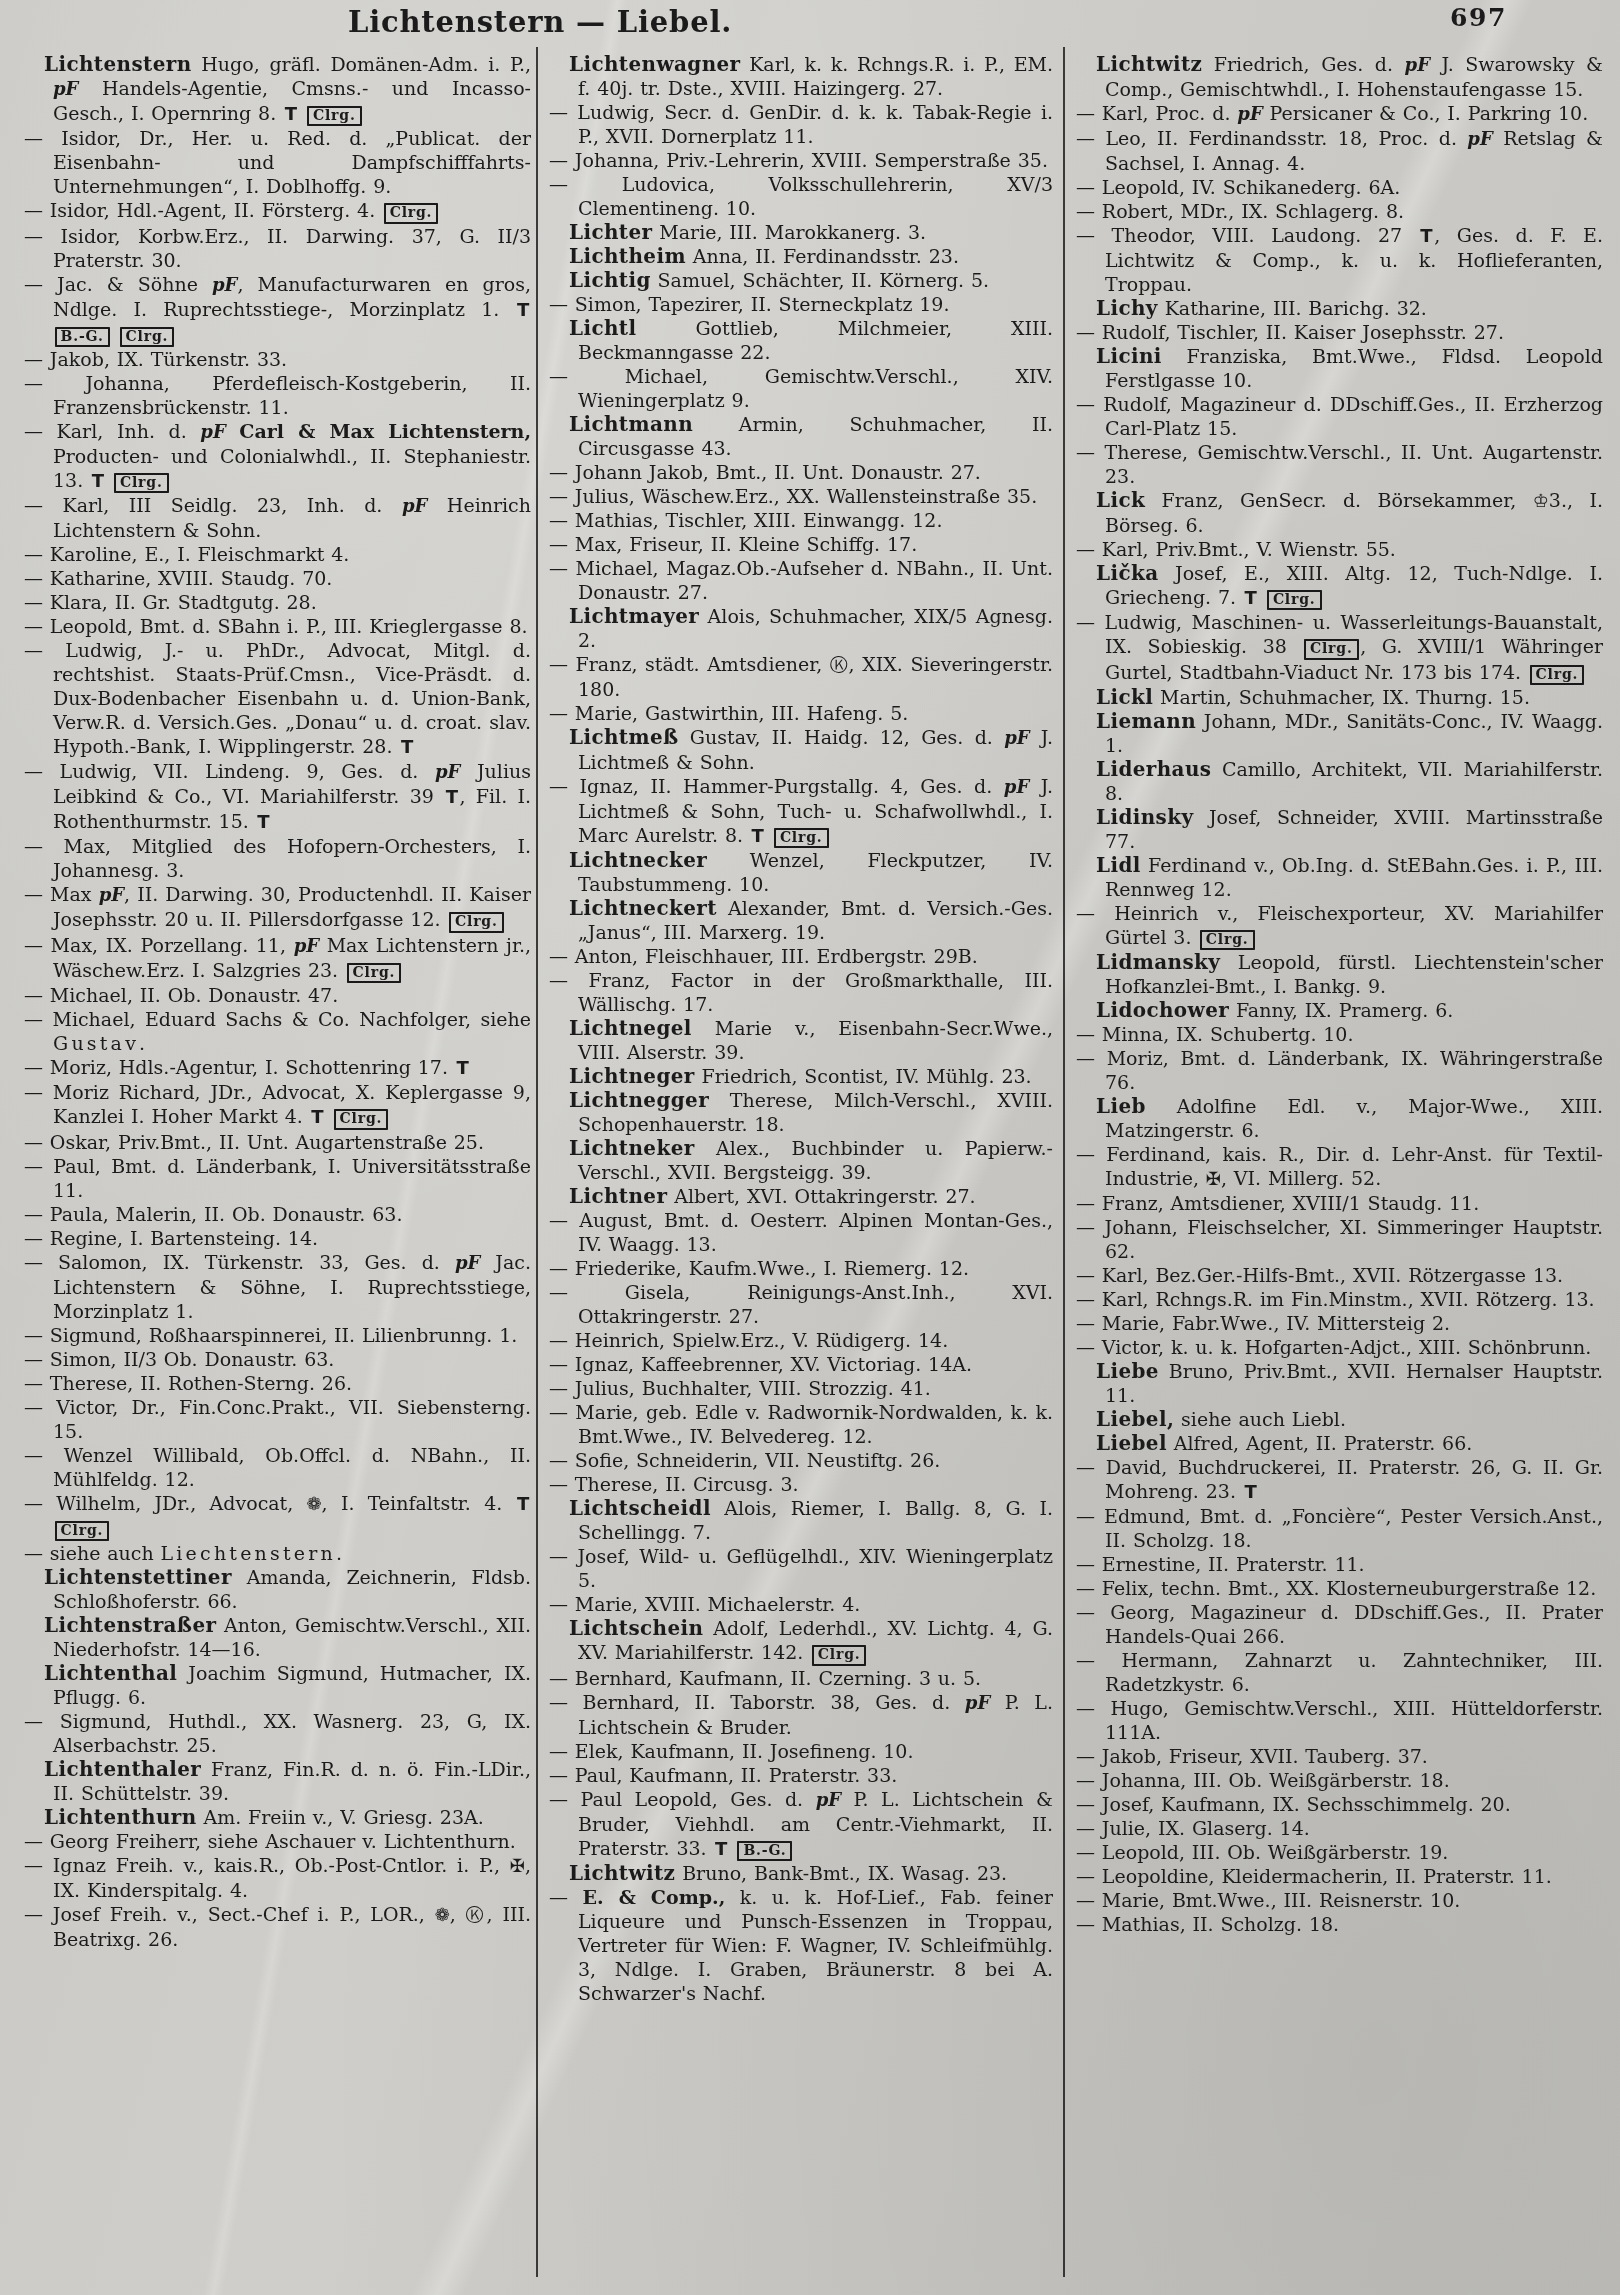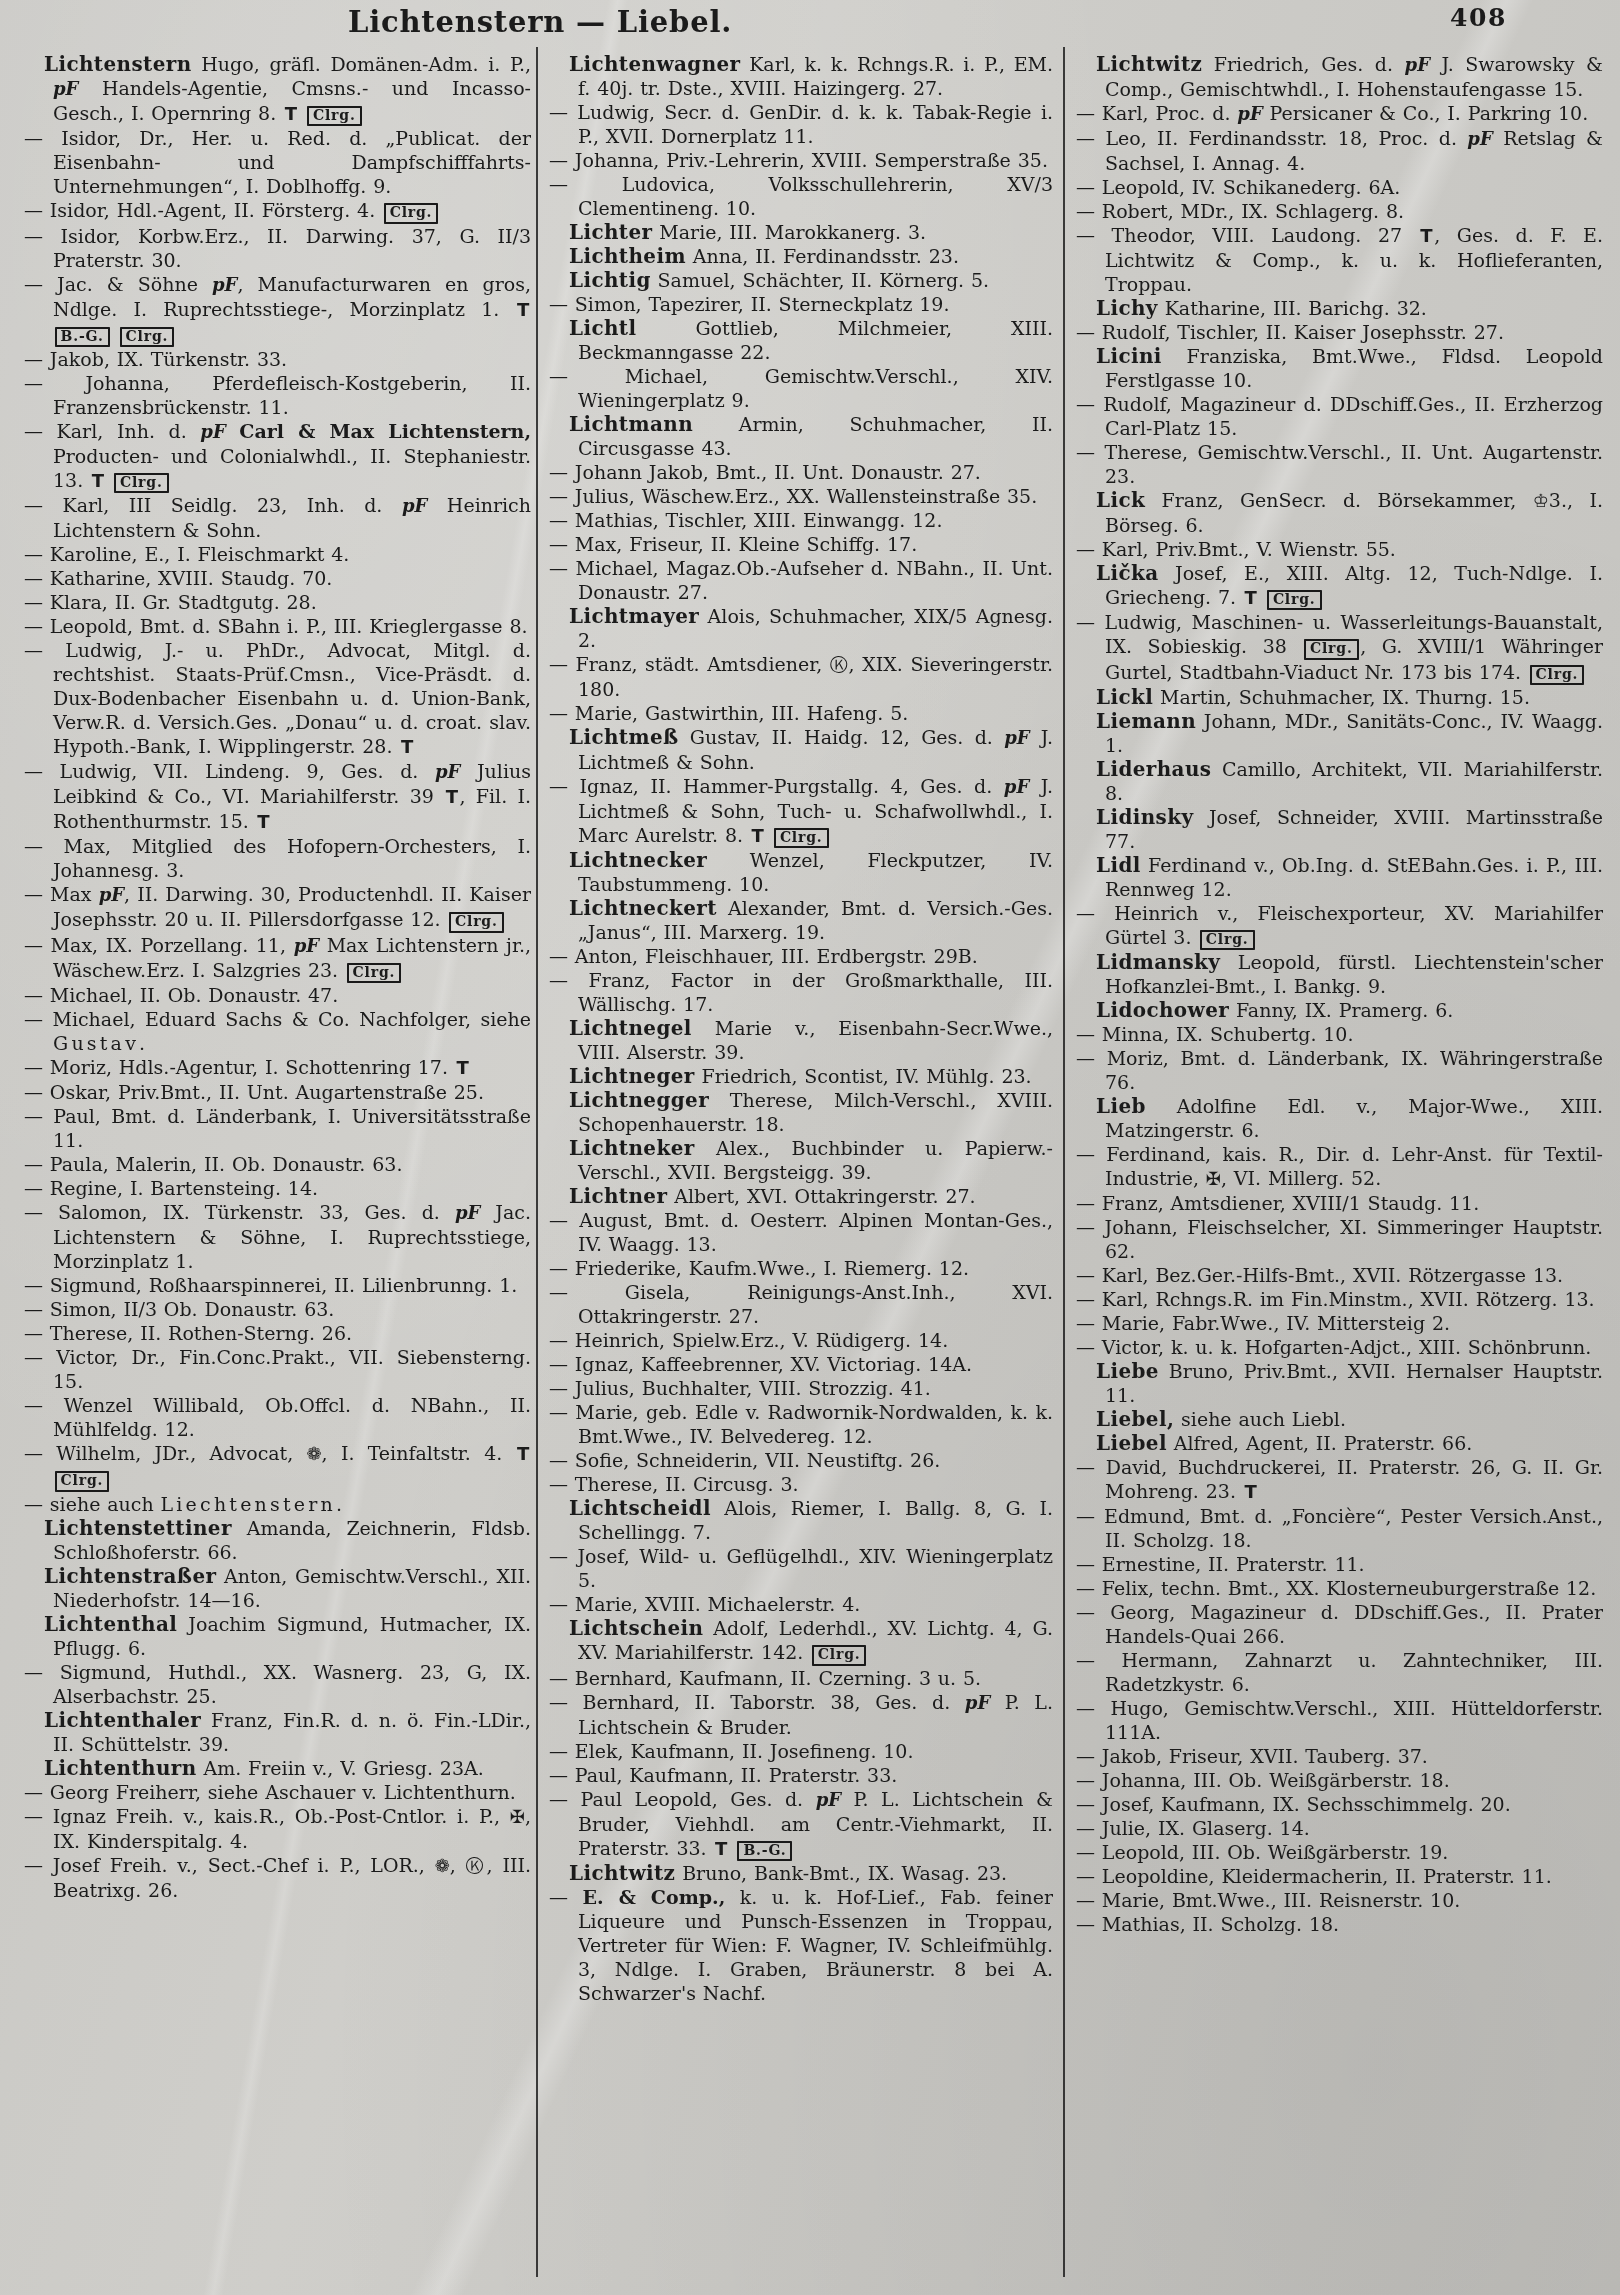--- a/index.html
+++ b/index.html
@@ -48,21 +48,21 @@
   }
   .pf{font-style:italic;font-weight:bold;font-size:.95em;}
   .sym{font-size:.95em;}
   .spaced{letter-spacing:3.2px;}
 </style>
 </head>
 <body>
 
 <div class="page">
   <div class="header-title">Lichtenstern — Liebel.</div>
-  <div class="page-number">408</div>
+  <div class="page-number">697</div>
   <div class="vrule vrule-1"></div>
   <div class="vrule vrule-2"></div>
   <div class="col col-1">
       <p class="entry"><span class="h">Lichtenstern</span> Hugo, gräfl. Domänen-Adm. i. P., <span class="pf">pF</span> Handels-Agentie, Cmsns.- und Incasso-Gesch., I. Opernring 8. <span class="tmark">T</span> <span class="adbox">Clrg.</span></p>
       <p class="entry">— Isidor, Dr., Her. u. Red. d. „Publicat. der Eisenbahn- und Dampfschifffahrts-Unternehmungen“, I. Doblhoffg. 9.</p>
       <p class="entry">— Isidor, Hdl.-Agent, II. Försterg. 4. <span class="adbox">Clrg.</span></p>
       <p class="entry">— Isidor, Korbw.Erz., II. Darwing. 37, G. II/3 Praterstr. 30.</p>
       <p class="entry">— Jac. &amp; Söhne <span class="pf">pF</span>, Manufacturwaren en gros, Ndlge. I. Ruprechtsstiege-, Morzinplatz 1. <span class="tmark">T</span> <span class="adbox">B.-G.</span> <span class="adbox">Clrg.</span></p>
       <p class="entry">— Jakob, IX. Türkenstr. 33.</p>
       <p class="entry">— Johanna, Pferdefleisch-Kostgeberin, II. Franzensbrückenstr. 11.</p>
@@ -73,20 +73,21 @@
       <p class="entry">— Klara, II. Gr. Stadtgutg. 28.</p>
       <p class="entry">— Leopold, Bmt. d. SBahn i. P., III. Krieglergasse 8.</p>
       <p class="entry">— Ludwig, J.- u. PhDr., Advocat, Mitgl. d. rechtshist. Staats-Prüf.Cmsn., Vice-Präsdt. d. Dux-Bodenbacher Eisenbahn u. d. Union-Bank, Verw.R. d. Versich.Ges. „Donau“ u. d. croat. slav. Hypoth.-Bank, I. Wipplingerstr. 28. <span class="tmark">T</span></p>
       <p class="entry">— Ludwig, VII. Lindeng. 9, Ges. d. <span class="pf">pF</span> Julius Leibkind &amp; Co., VI. Mariahilferstr. 39 <span class="tmark">T</span>, Fil. I. Rothenthurmstr. 15. <span class="tmark">T</span></p>
       <p class="entry">— Max, Mitglied des Hofopern-Orchesters, I. Johannesg. 3.</p>
       <p class="entry">— Max <span class="pf">pF</span>, II. Darwing. 30, Productenhdl. II. Kaiser Josephsstr. 20 u. II. Pillersdorfgasse 12. <span class="adbox">Clrg.</span></p>
       <p class="entry">— Max, IX. Porzellang. 11, <span class="pf">pF</span> Max Lichtenstern jr., Wäschew.Erz. I. Salzgries 23. <span class="adbox">Clrg.</span></p>
       <p class="entry">— Michael, II. Ob. Donaustr. 47.</p>
       <p class="entry">— Michael, Eduard Sachs &amp; Co. Nachfolger, siehe <span class="spaced">Gustav</span>.</p>
       <p class="entry">— Moriz, Hdls.-Agentur, I. Schottenring 17. <span class="tmark">T</span></p>
+      <p class="entry">— Moriz Richard, JDr., Advocat, X. Keplergasse 9, Kanzlei I. Hoher Markt 4. <span class="tmark">T</span> <span class="adbox">Clrg.</span></p>
       <p class="entry">— Oskar, Priv.Bmt., II. Unt. Augartenstraße 25.</p>
       <p class="entry">— Paul, Bmt. d. Länderbank, I. Universitätsstraße 11.</p>
       <p class="entry">— Paula, Malerin, II. Ob. Donaustr. 63.</p>
       <p class="entry">— Regine, I. Bartensteing. 14.</p>
       <p class="entry">— Salomon, IX. Türkenstr. 33, Ges. d. <span class="pf">pF</span> Jac. Lichtenstern &amp; Söhne, I. Ruprechtsstiege, Morzinplatz 1.</p>
       <p class="entry">— Sigmund, Roßhaarspinnerei, II. Lilienbrunng. 1.</p>
       <p class="entry">— Simon, II/3 Ob. Donaustr. 63.</p>
       <p class="entry">— Therese, II. Rothen-Sterng. 26.</p>
       <p class="entry">— Victor, Dr., Fin.Conc.Prakt., VII. Siebensterng. 15.</p>
       <p class="entry">— Wenzel Willibald, Ob.Offcl. d. NBahn., II. Mühlfeldg. 12.</p>

